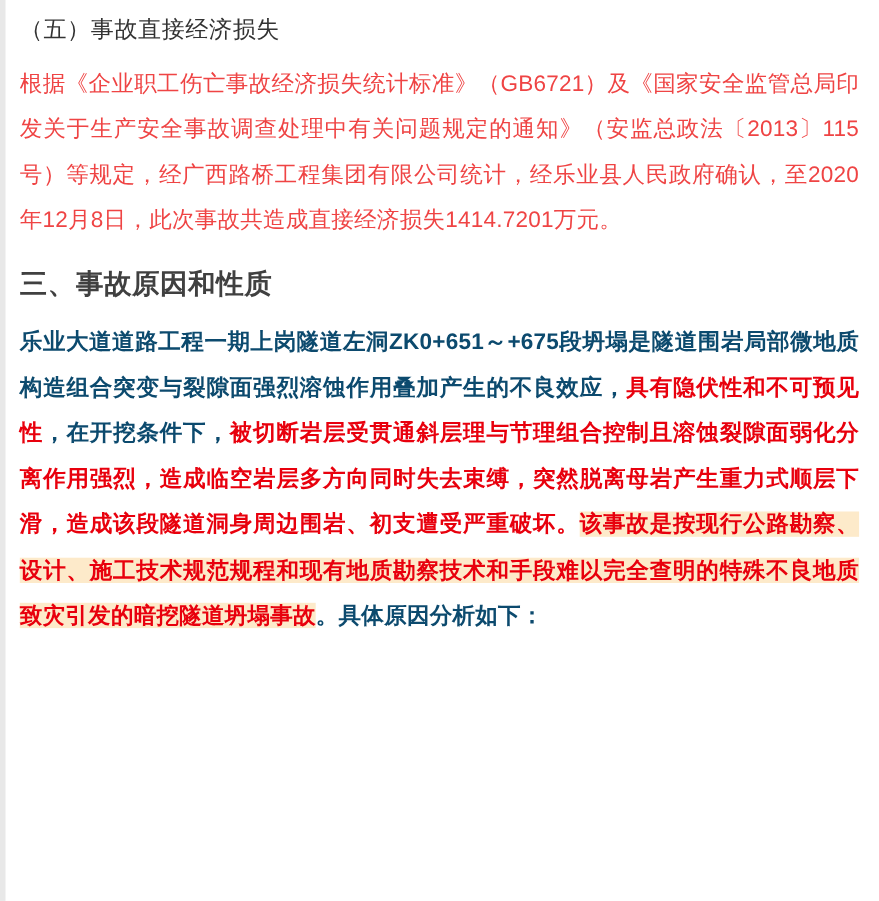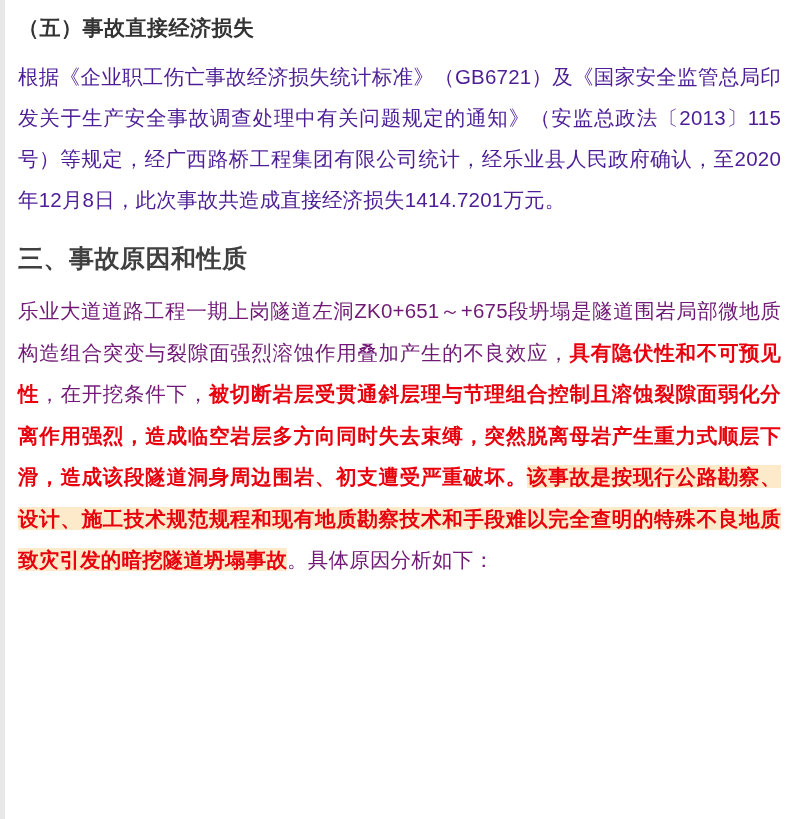--- a/index.html
+++ b/index.html
@@ -29,28 +29,28 @@
     height: 819px;
     background: #e8e8e8;
   }
   p, h2, h3 {
     margin: 0;
   }
   .section-head {
     font-size: 21px;
     line-height: 40px;
     color: #333333;
-    font-weight: bold;
+    font-weight: normal;
     letter-spacing: 0.5px;
     padding: 2px 0 4px 0;
   }
   .para {
     font-size: 20.5px;
     line-height: 41px;
-    color: #4c1d95;
+    color: #ef4444;
     text-align: justify;
     text-justify: inter-ideograph;
     letter-spacing: 0.2px;
     padding: 4px 0 6px 0;
   }
   .heading-red {
     font-size: 25px;
     line-height: 42px;
     font-weight: bold;
     color: #404040;
@@ -78,22 +78,22 @@
   .red-bold {
     color: #e8000d;
     font-weight: bold;
   }
   .red-bold-hl {
     color: #e8000d;
     font-weight: bold;
     background: #fdeaca;
   }
   .t-normal {
-    color: #701a75;
-    font-weight: normal;
+    color: #0c4a6e;
+    font-weight: bold;
   }
 </style>
 </head>
 <body>
 
 <div class="page">
 
   <div class="left-rule"></div>
 
   <h2 class="section-head">（五）事故直接经济损失</h2>

